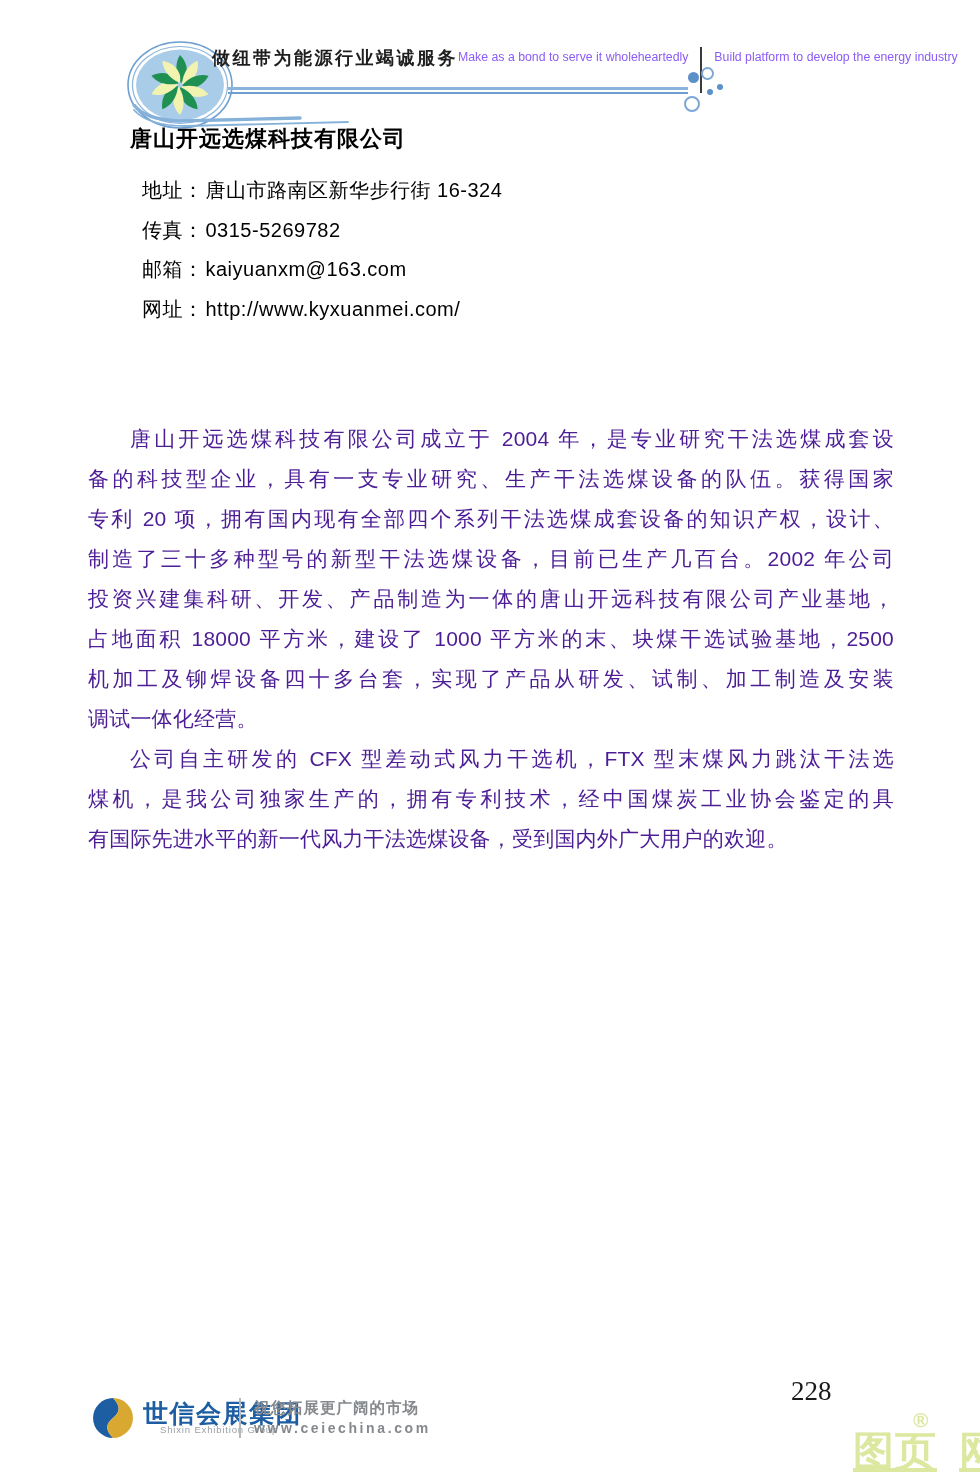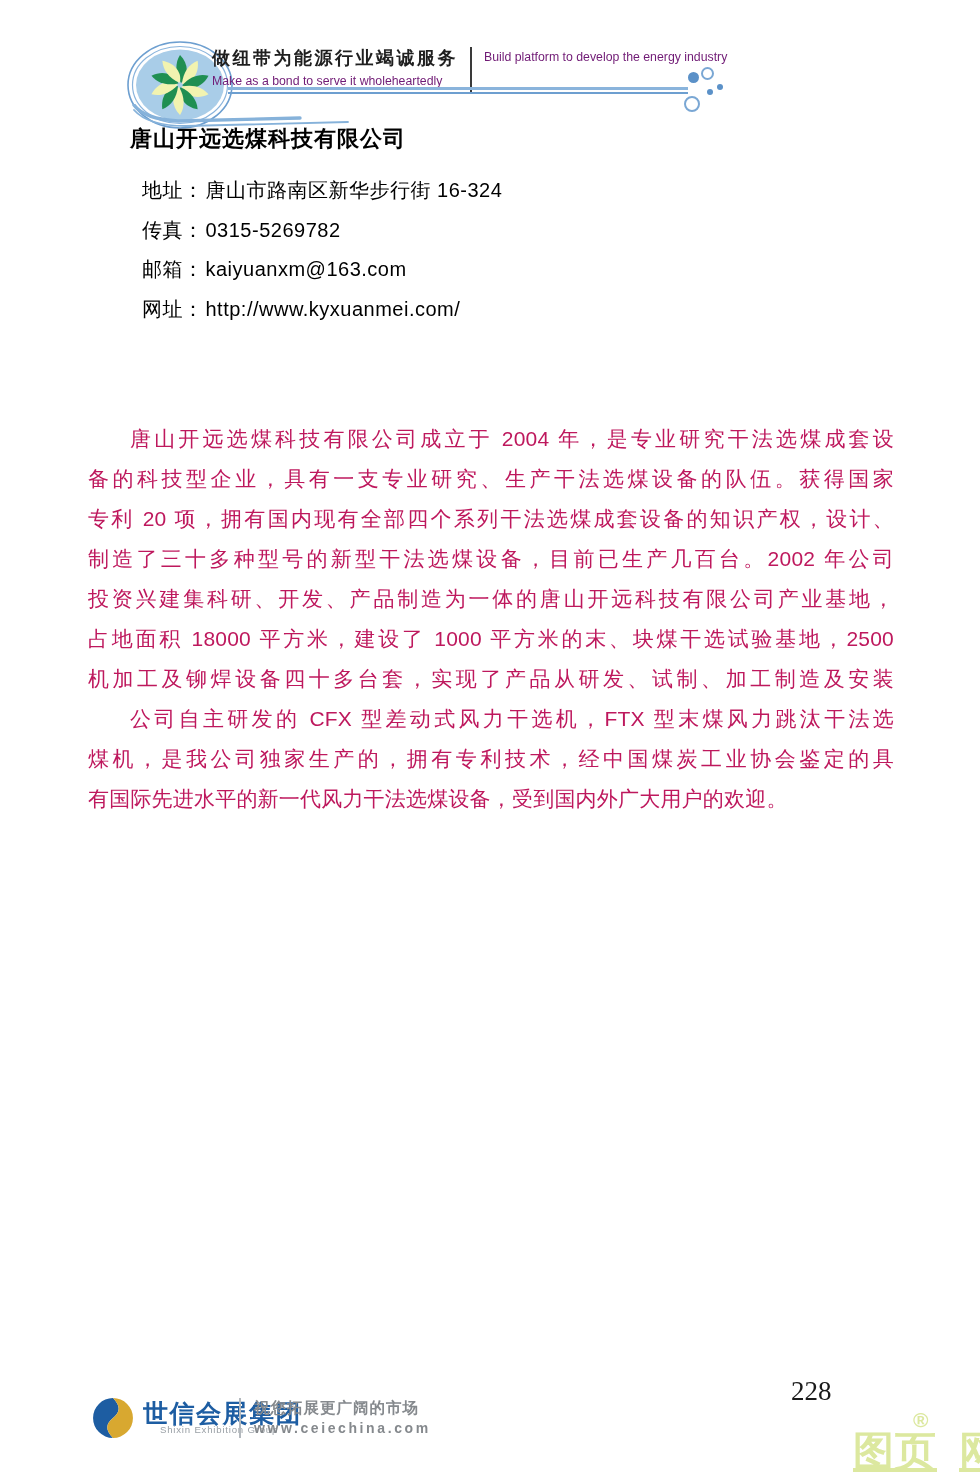--- a/index.html
+++ b/index.html
@@ -5,39 +5,39 @@
   html,body{margin:0;padding:0;}
   body{
     width:980px;height:1480px;background:#ffffff;position:relative;overflow:hidden;
     font-family:"Liberation Sans","DejaVu Sans",sans-serif;color:#111;
   }
   .page{position:absolute;inset:0;}
 
   
   .hdr-logo{position:absolute;left:127px;top:41px;width:107px;height:88px;}
   .slogans{position:absolute;left:212px;top:46px;display:flex;align-items:flex-start;}
-  .slogan-col{display:flex;flex-direction:column;justify-content:center;}
+  .slogan-col{display:flex;flex-direction:row;justify-content:center;}
   .slogan-cn{font-size:18px;font-weight:bold;letter-spacing:2.5px;color:#1f1f1f;white-space:nowrap;}
-  .slogan-en{font-size:12.3px;color:#701a75;margin-top:4px;white-space:nowrap;}
+  .slogan-en{font-size:12.3px;color:#8b5cf6;margin-top:4px;white-space:nowrap;}
   .slogan-divider{width:2px;height:46px;background:#3a3a3a;margin:1px 12px 0 12px;}
   .hdr-rule-a{position:absolute;left:228px;top:87px;width:460px;height:3px;background:#8ab4dc;}
   .hdr-rule-b{position:absolute;left:228px;top:92px;width:460px;height:2px;background:#6d9fd0;}
   .dot{position:absolute;border-radius:50%;}
   .dot-fill{background:#5b91c8;}
   .dot-open{border:2px solid #7aa7d4;background:#fff;}
   .hdr-swoosh{position:absolute;left:130px;top:104px;width:230px;height:28px;}
 
   
   .company{position:absolute;left:130px;top:124px;}
   .company-name{font-size:22px;font-weight:bold;color:#000;margin:0 0 17px 0;letter-spacing:1px;}
   .contact-row{height:39.5px;font-size:20px;color:#000;display:flex;align-items:center;letter-spacing:0.5px;}
   .contact-label{margin-right:2px;margin-left:12px;}
 
   
-  .body-text{position:absolute;left:88px;top:419px;width:806px;font-size:21px;color:#be185d;}
+  .body-text{position:absolute;left:88px;top:419px;width:806px;font-size:21px;color:#4c1d95;}
   .para-line{height:40px;line-height:40px;text-align:justify;text-align-last:justify;white-space:normal;letter-spacing:0.2px;}
   .para-line.is-first{text-indent:2em;}
   .para-line.is-last{text-align-last:left;}
 
   
   .ftr-logo{position:absolute;left:92px;top:1397px;width:42px;height:42px;}
   .ftr-brand-cn{position:absolute;left:143px;top:1397px;font-size:25px;font-weight:bold;color:#1d5da2;letter-spacing:1.5px;}
   .ftr-brand-en{position:absolute;left:160px;top:1424px;font-size:9.6px;color:#9aa0a6;letter-spacing:0.8px;}
   .ftr-divider{position:absolute;left:239px;top:1398px;width:2px;height:40px;background:#b3b8bd;}
   .ftr-slogan{position:absolute;left:254px;top:1398px;font-size:15.5px;font-weight:600;color:#85898d;letter-spacing:1px;}
@@ -143,20 +143,21 @@
   <section class="body-text">
     <div>
 
     <div class="para-line is-first">唐山开远选煤科技有限公司成立于 2004 年，是专业研究干法选煤成套设</div>
         <div class="para-line">备的科技型企业，具有一支专业研究、生产干法选煤设备的队伍。获得国家</div>
         <div class="para-line">专利 20 项，拥有国内现有全部四个系列干法选煤成套设备的知识产权，设计、</div>
         <div class="para-line">制造了三十多种型号的新型干法选煤设备，目前已生产几百台。2002 年公司</div>
         <div class="para-line">投资兴建集科研、开发、产品制造为一体的唐山开远科技有限公司产业基地，</div>
         <div class="para-line">占地面积 18000 平方米，建设了 1000 平方米的末、块煤干选试验基地，2500</div>
         <div class="para-line">机加工及铆焊设备四十多台套，实现了产品从研发、试制、加工制造及安装</div>
+        <div class="para-line is-last">调试一体化经营。</div>
       </div>
     <div>
 
     <div class="para-line is-first">公司自主研发的 CFX 型差动式风力干选机，FTX 型末煤风力跳汰干法选</div>
         <div class="para-line">煤机，是我公司独家生产的，拥有专利技术，经中国煤炭工业协会鉴定的具</div>
         <div class="para-line is-last">有国际先进水平的新一代风力干法选煤设备，受到国内外广大用户的欢迎。</div>
       </div>
   </section>
 
   <svg class="ftr-logo" viewBox="0 0 40 40">

